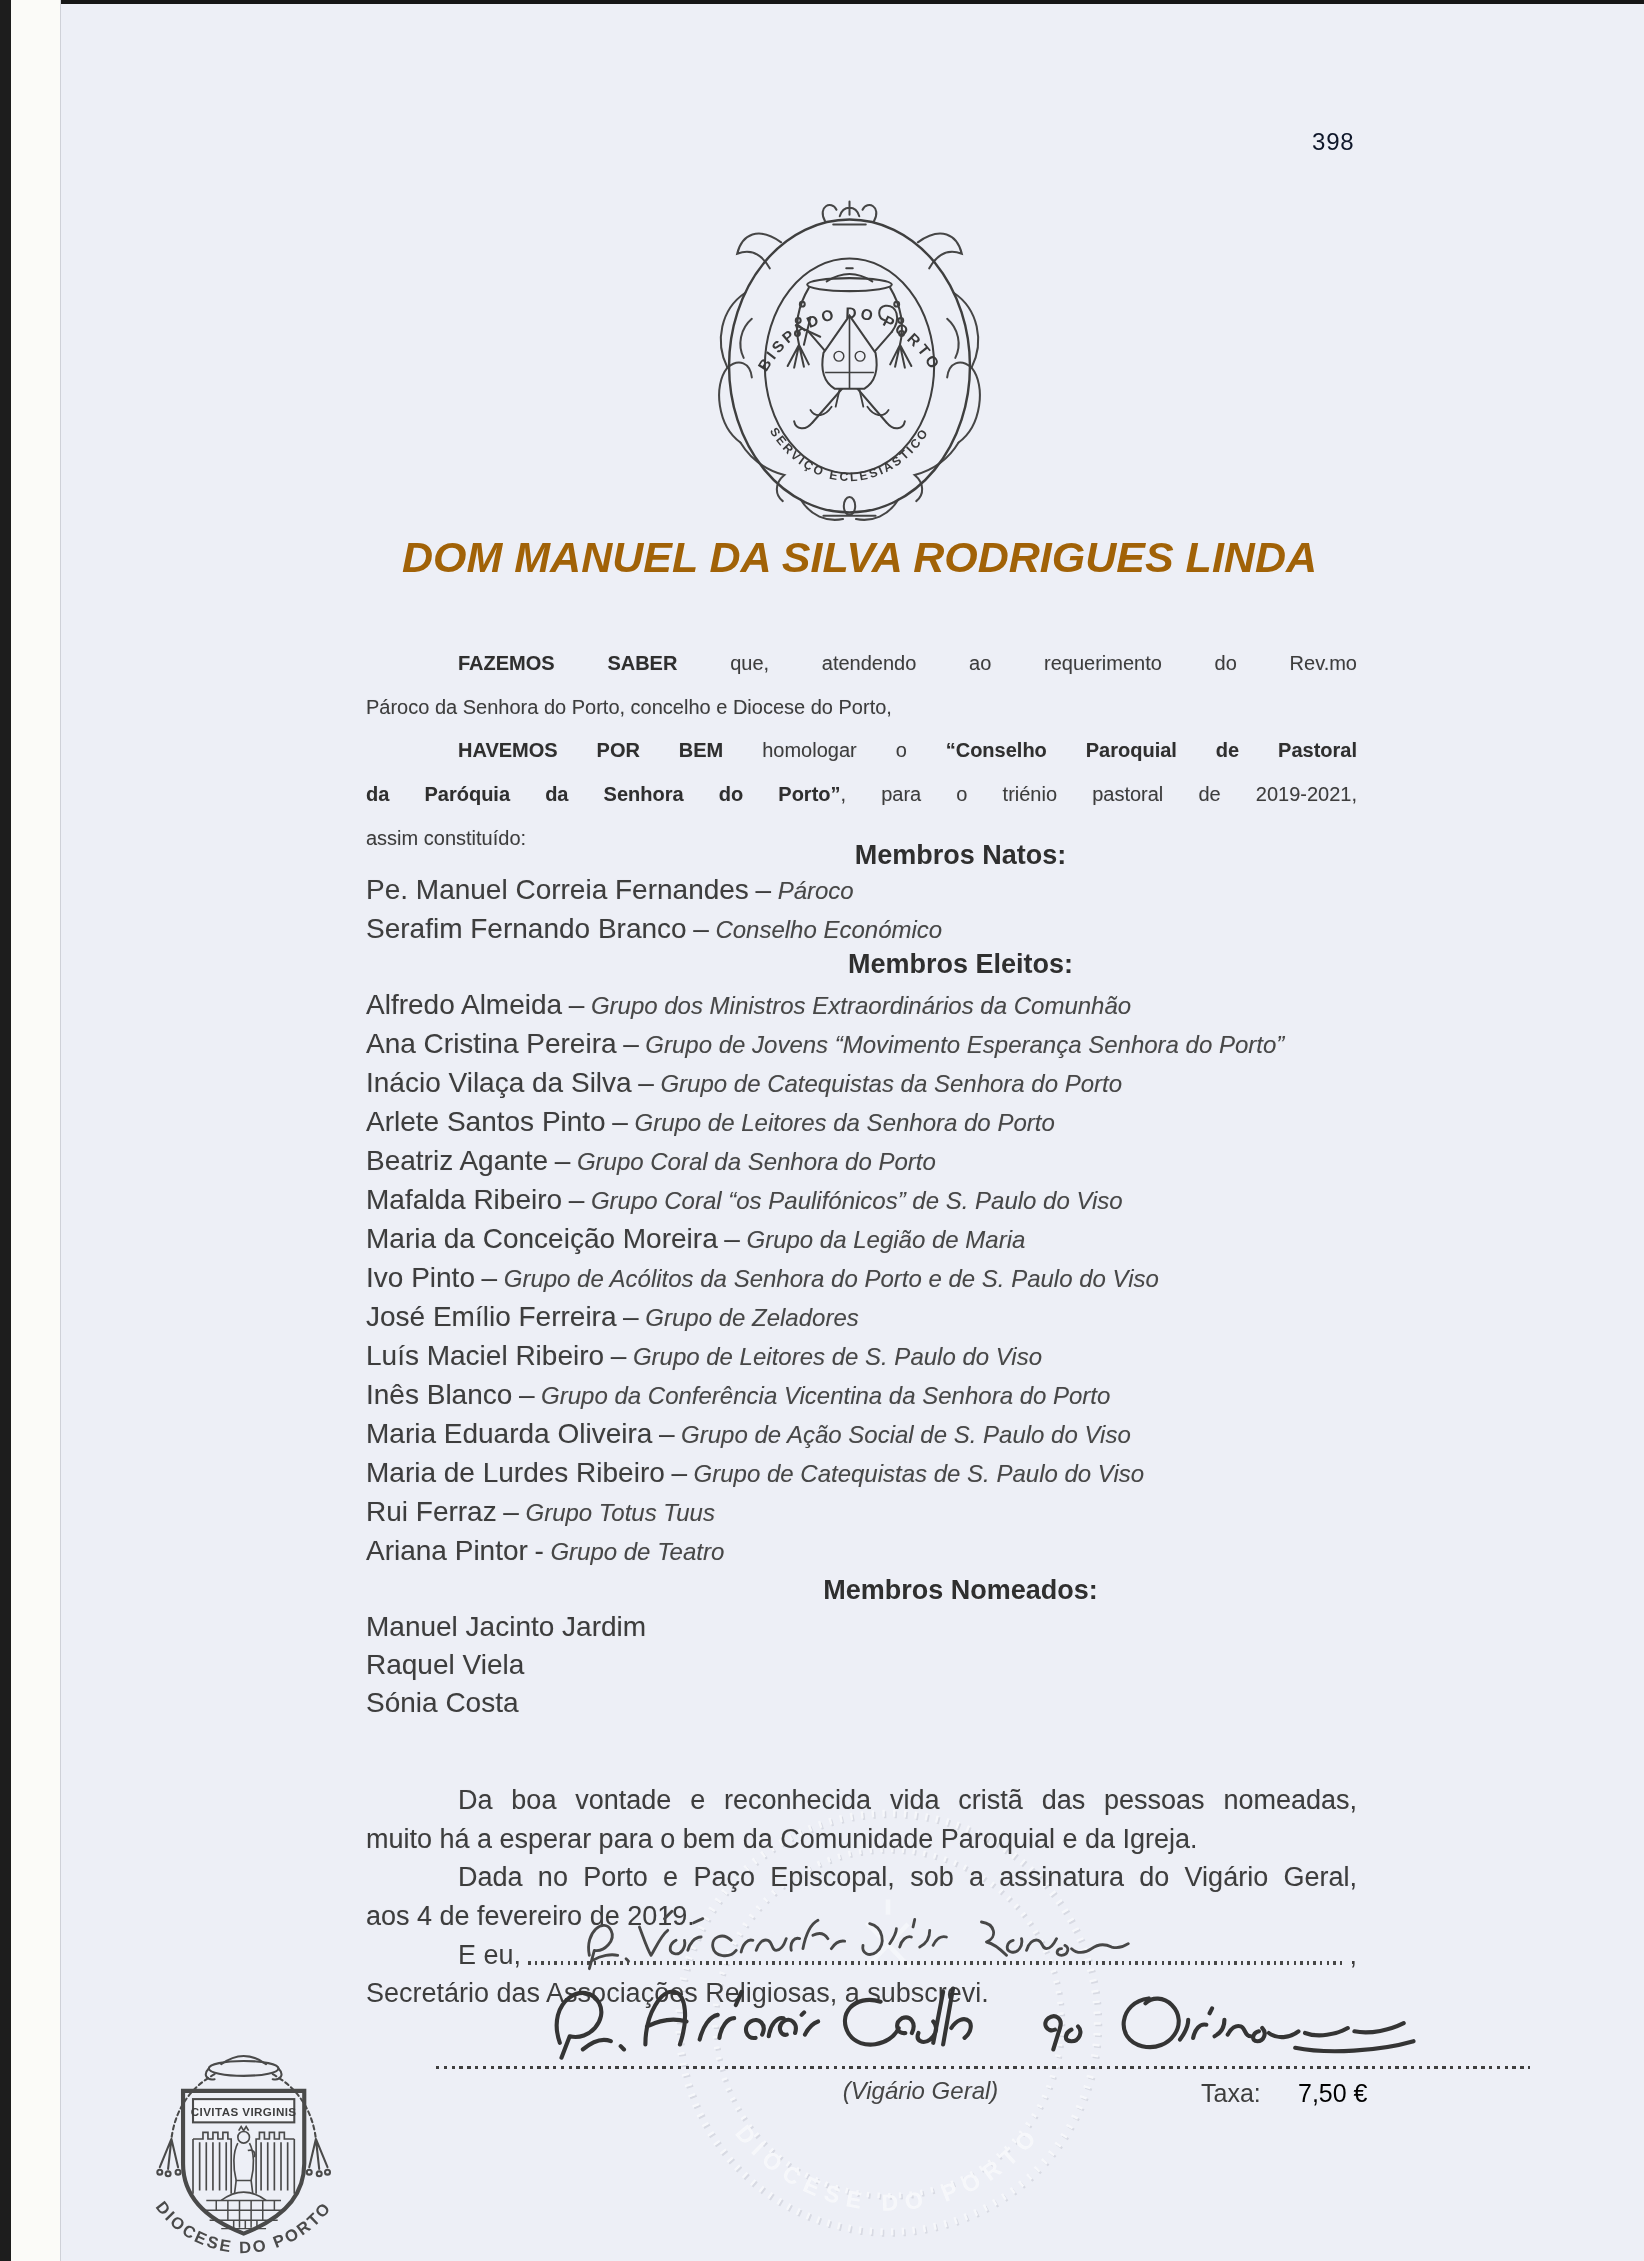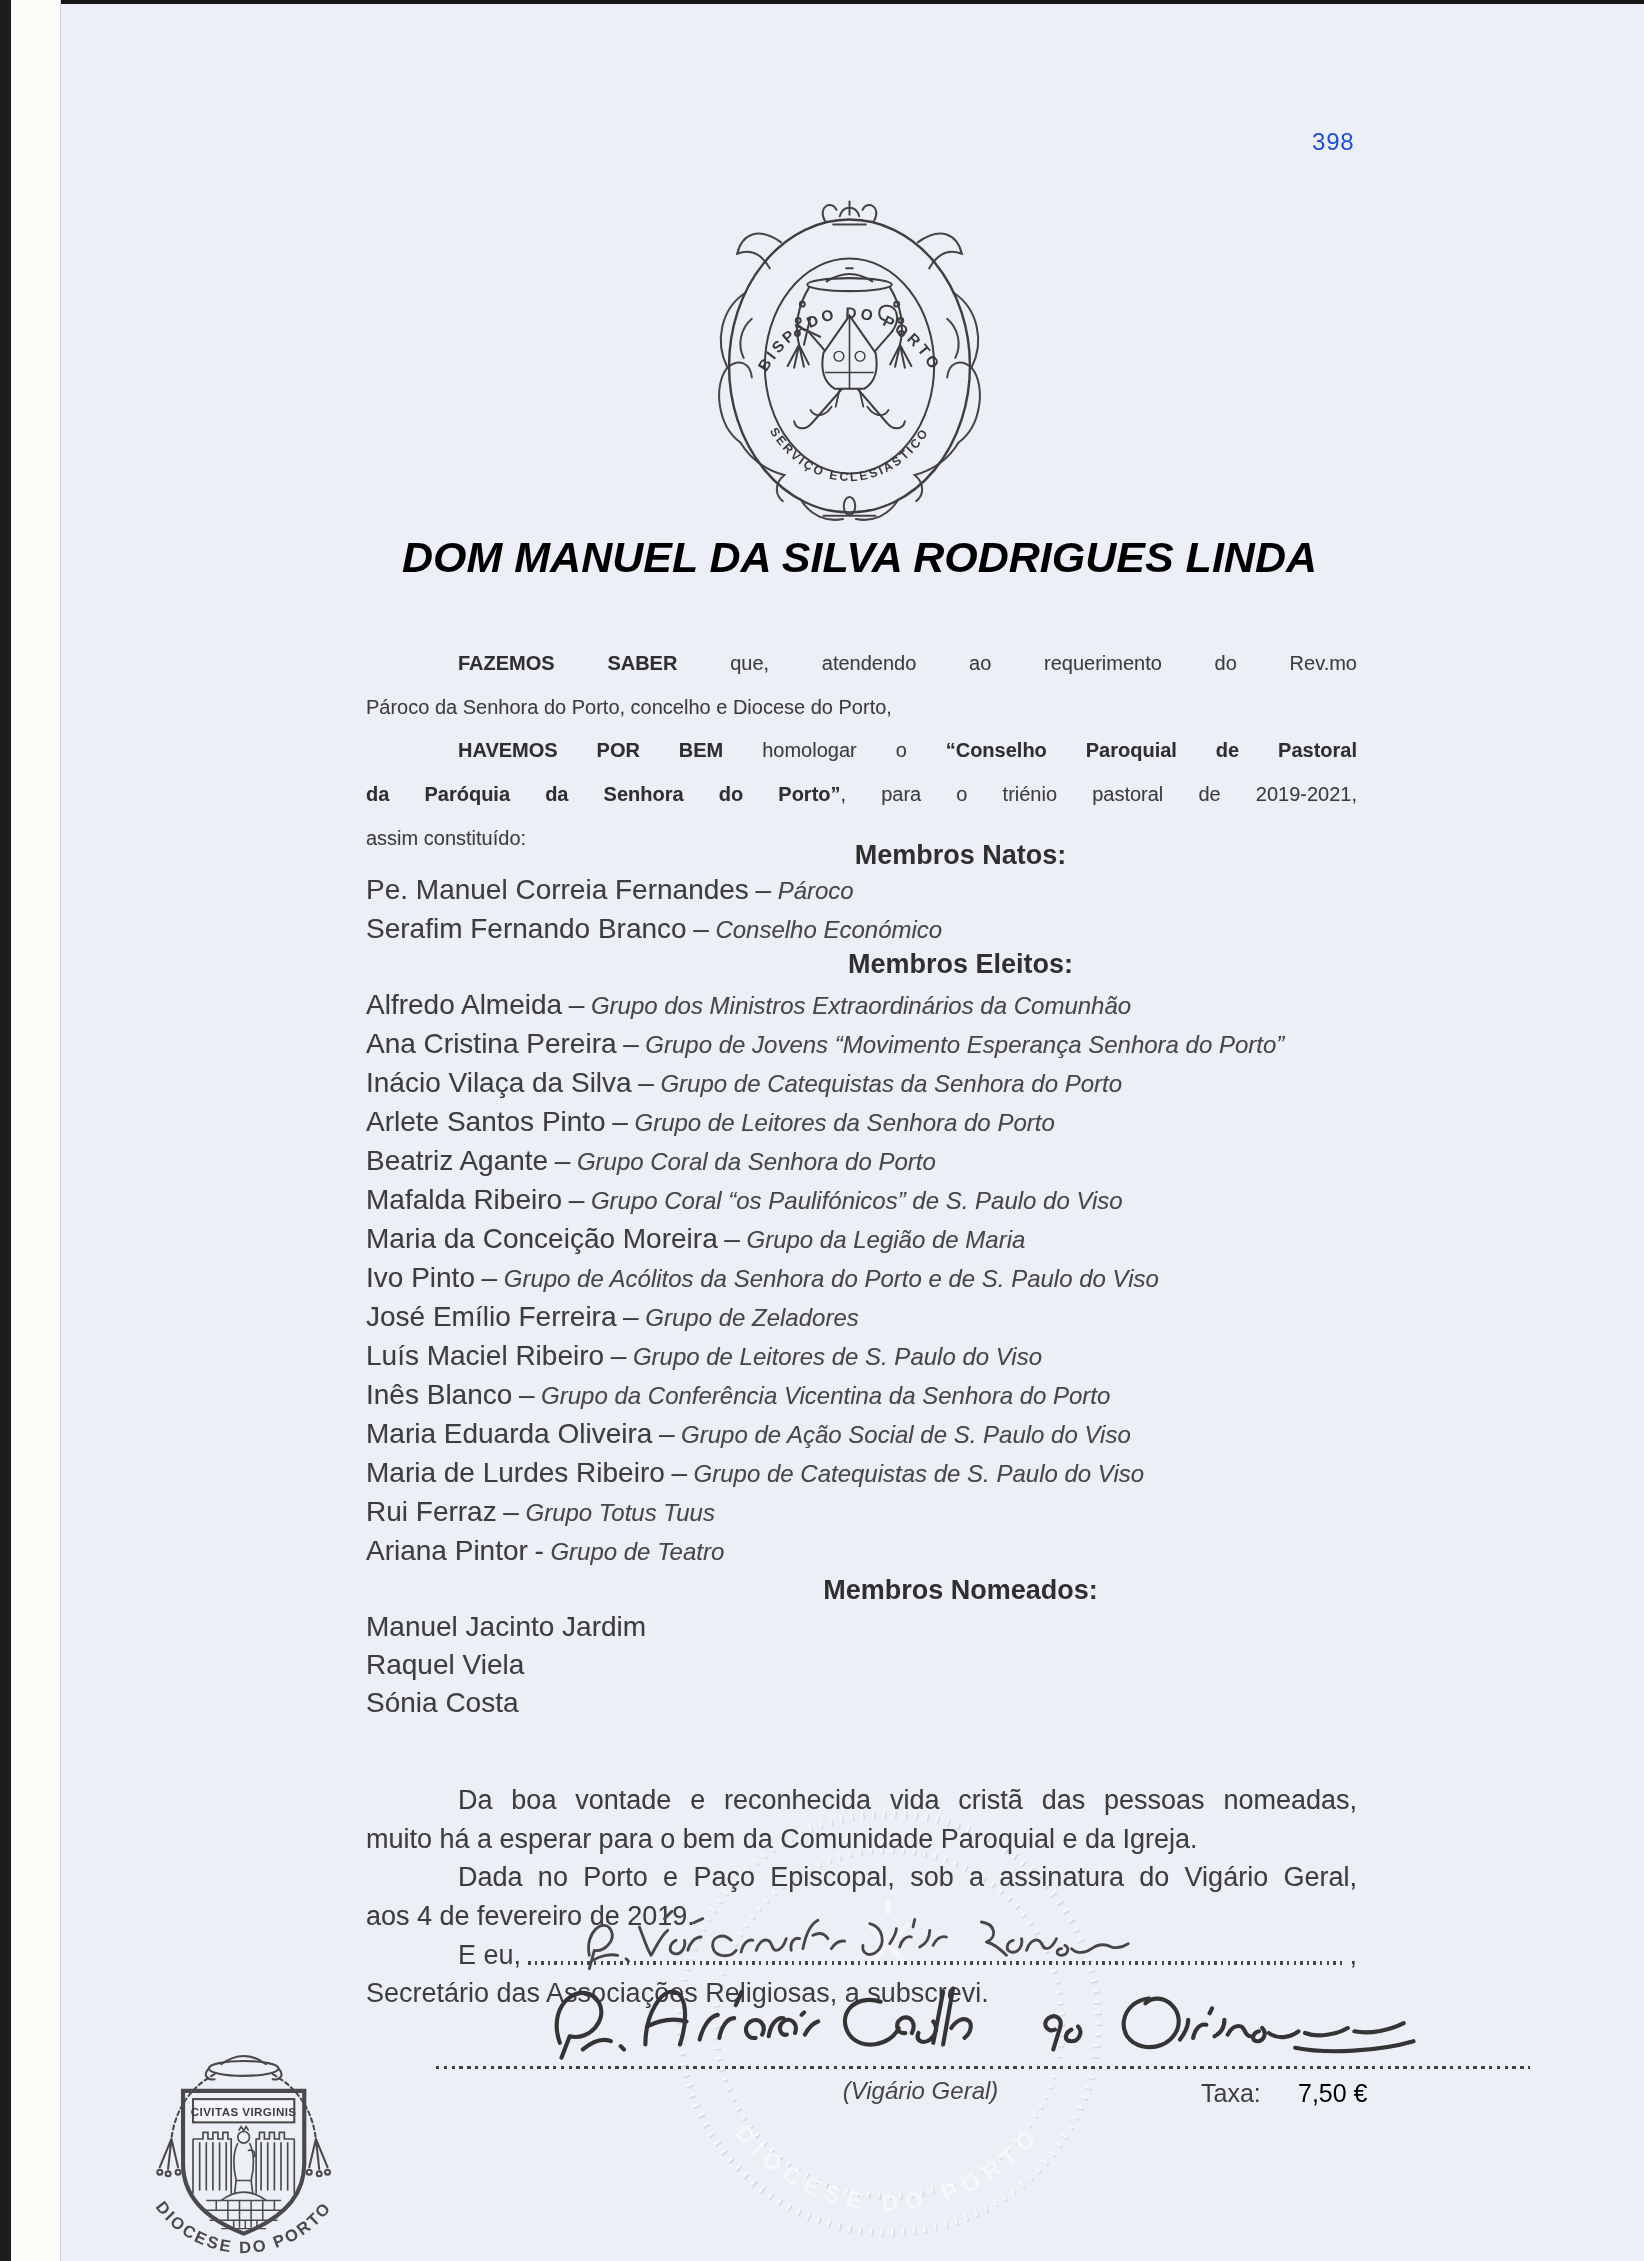--- a/index.html
+++ b/index.html
@@ -3,24 +3,24 @@
 <meta charset="utf-8">
 <style>
   html,body{margin:0;padding:0;background:#9a9aa0;}
   .page{
     position:relative;width:1645px;height:2261px;background:#edeff6;
     overflow:hidden;font-family:"Liberation Sans",sans-serif;color:#3c3c3c;
   }
   .edge-top{position:absolute;left:0;top:0;width:100%;height:4.1px;background:#161616;}
   .edge-left-black{position:absolute;left:0;top:0;width:10.7px;height:100%;background:#1d1d1d;}
   .edge-left-white{position:absolute;left:10.7px;top:0;width:49px;height:100%;background:#fbfbf8;border-right:1.6px solid #cfd1d8;}
-  .page-number{position:absolute;left:1312px;top:128px;font-size:24px;color:#1d4ed8;letter-spacing:0.8px;}
+  .page-number{position:absolute;left:1312px;top:128px;font-size:24px;color:#0f172a;letter-spacing:0.8px;}
   .crest{position:absolute;left:703px;top:196px;width:293px;height:327px;}
   .title-block{position:absolute;left:247px;top:533px;width:1225px;text-align:center;}
-  .doc-title{font-size:43px;font-weight:bold;font-style:italic;color:#000000;letter-spacing:0px;line-height:49px;}
+  .doc-title{font-size:43px;font-weight:bold;font-style:italic;color:#a16207;letter-spacing:0px;line-height:49px;}
   .doc-subtitle{font-size:31px;font-weight:bold;color:#2e2e2e;margin-top:3.3px;line-height:38px;}
   .col{position:absolute;left:366px;width:991px;}
   .bodyline{font-size:20px;line-height:44px;color:#3d3d3d;text-shadow:0 0 0.8px rgba(70,70,70,.25);}
   .stretch{text-align:justify;text-align-last:justify;}
   .indent{text-indent:92px;}
   .b{font-weight:bold;color:#2f2f2f;}
   .sec-heading{font-size:27px;font-weight:bold;color:#2f2f2f;text-align:center;padding-left:99px;line-height:33px;}
   .member-line{font-size:28px;color:#3d3d3d;white-space:nowrap;text-shadow:0 0 0.8px rgba(70,70,70,.25);}
   .pitch48 .member-line{line-height:39px;height:39px;}
   .pitch46 .member-line{line-height:38px;height:38px;}

